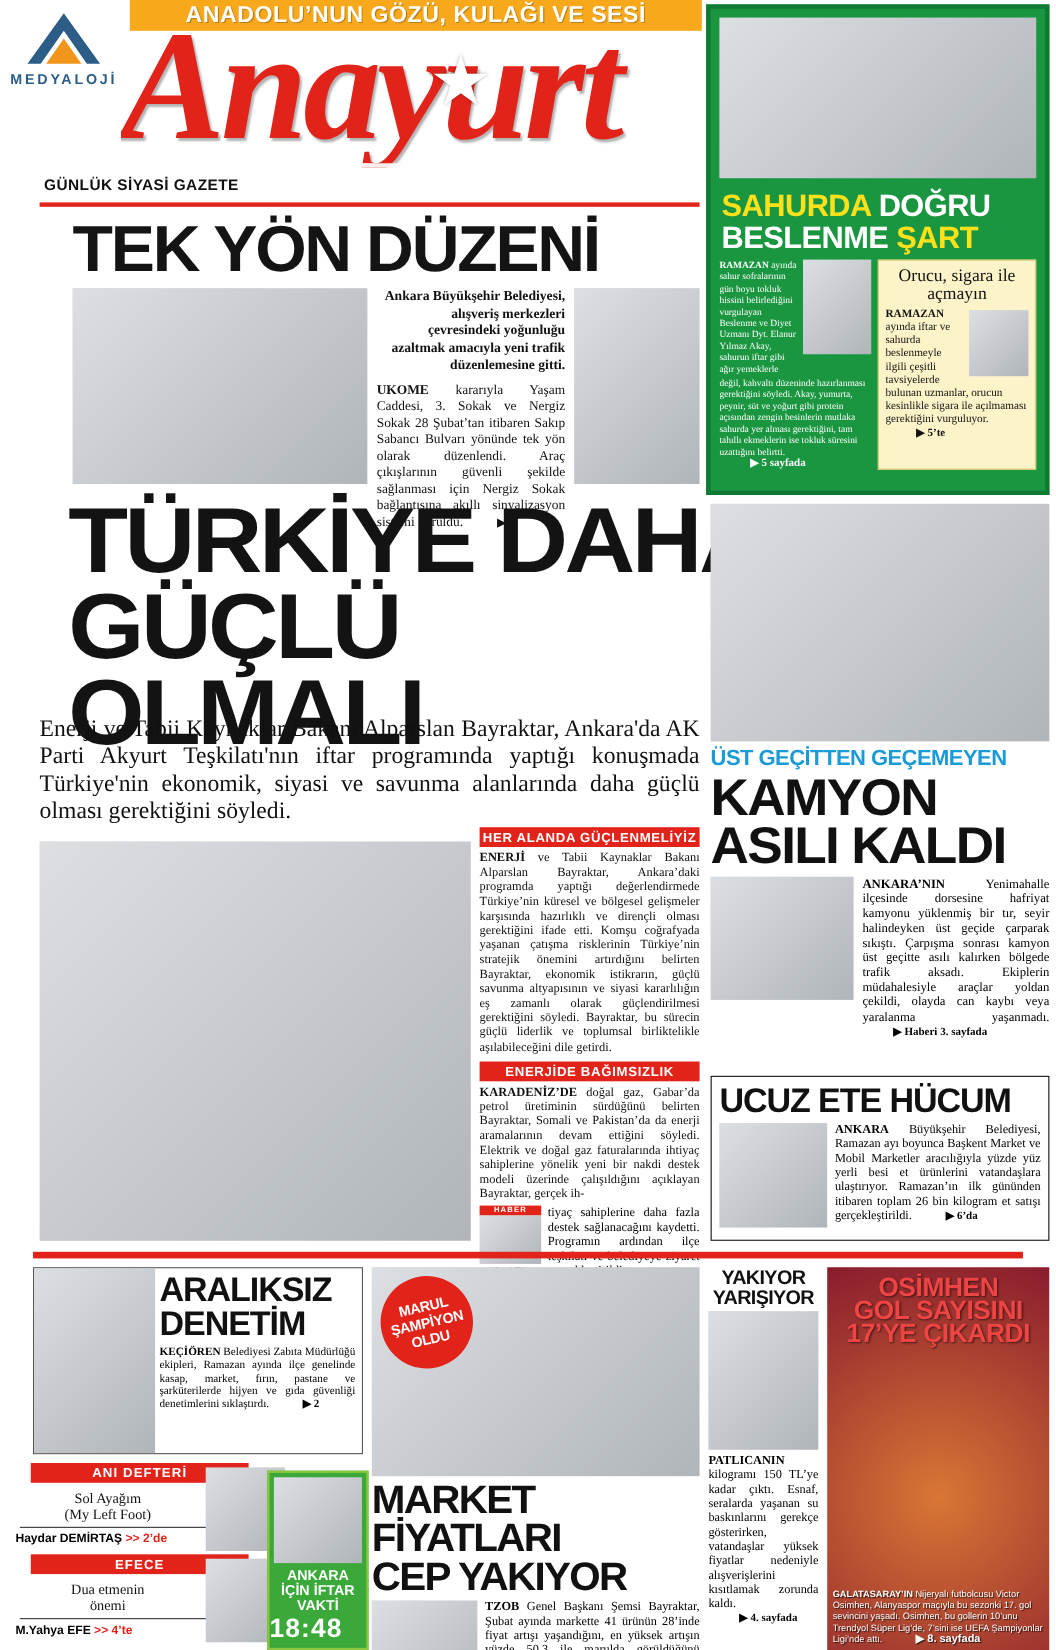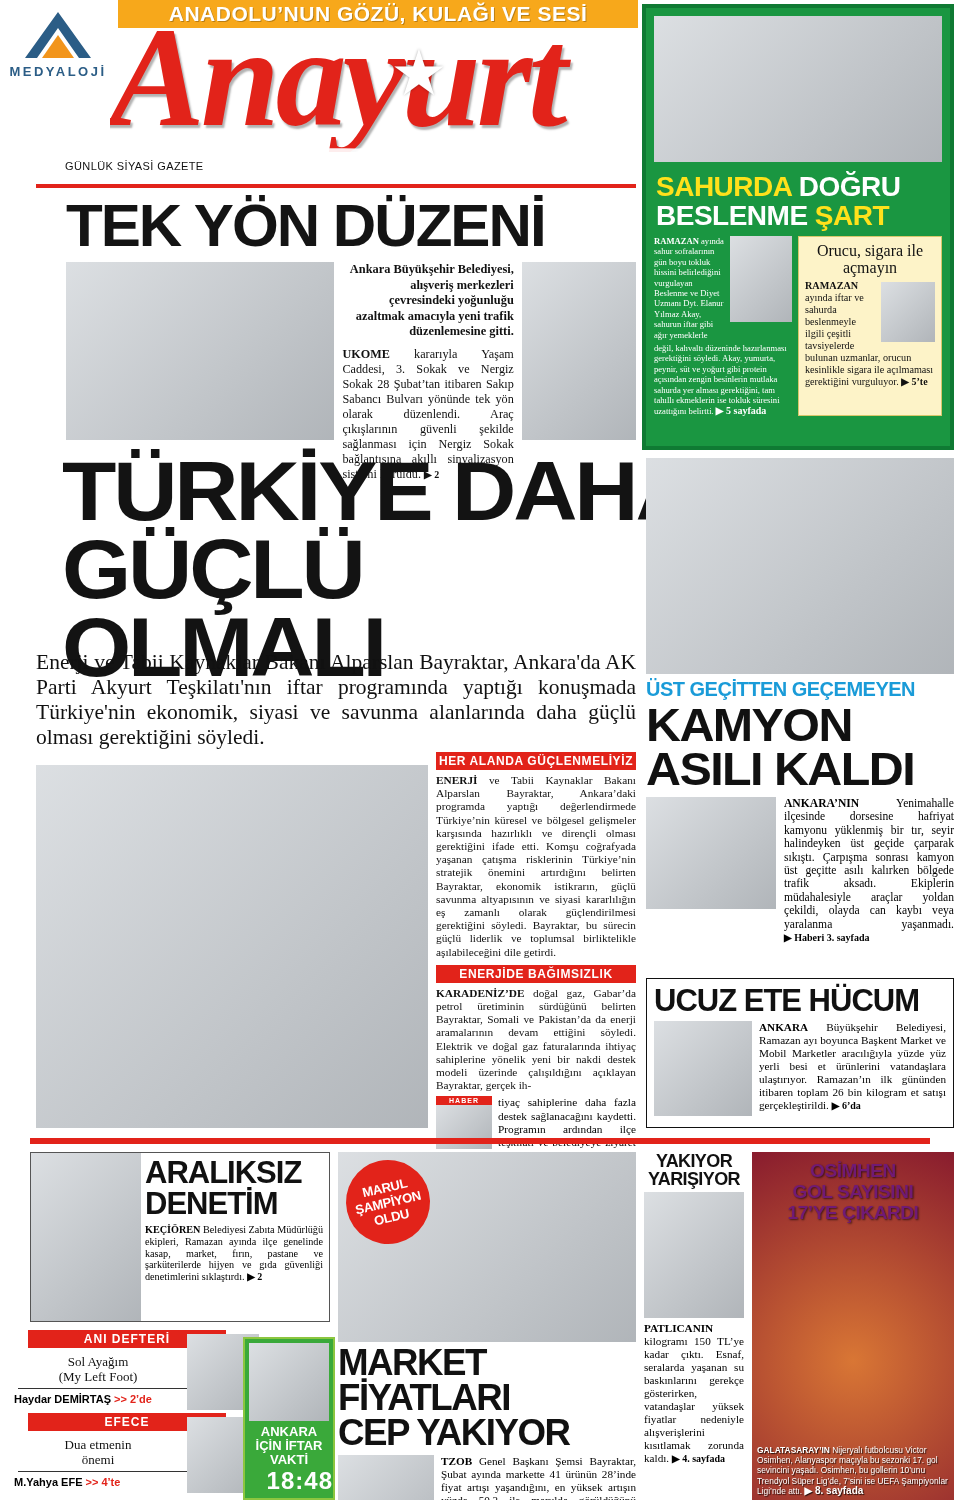--- a/index.html
+++ b/index.html
@@ -39,29 +39,29 @@
     color:#ffffff; font-size:64px; line-height:66px; text-align:center;
     text-shadow:0 0 3px rgba(0,0,0,.35);
   }
   .logo-swoosh {
     position:absolute; left:130px; top:74px; width:420px; height:70px;
     border-bottom:10px solid rgba(255,255,255,.92);
     border-radius:0 0 60% 40%;
     transform:rotate(-2deg);
     pointer-events:none;
   }
-  .mast-left { position:absolute; left:40px; top:160px; font-size:11px; font-weight:normal; color:#111; letter-spacing:.4px;margin-left:25px;}
+  .mast-left { position:absolute; left:40px; top:160px; font-size:14px; font-weight:bold; color:#111; letter-spacing:.4px;}
   .mast-right { position:absolute; right:14px; top:160px; font-size:12px; font-weight:bold; color:#111; letter-spacing:.3px;}
   .mast-right span { margin-left:18px; }
   .mast-rule { position:absolute; left:36px; top:184px; width:600px; height:4px; background:#e2231a; }
   .sect-label {
     background:#e2231a; color:#fff; font-weight:bold; text-align:center;
     font-size:12px; letter-spacing:.6px; padding:2px 0;
   }
-  .jump { font-weight:bold; font-size:10px; white-space:nowrap; }
+  .jump { font-weight:bold; font-size:10px; white-space:nowrap;margin-left:28px; }
 
   
   .ph { background:#c9ced3; position:relative; overflow:hidden; }
   .ph::after { content:""; position:absolute; inset:0;
     background:linear-gradient(135deg, rgba(255,255,255,.35), rgba(0,0,0,.12)); }
 
   
   .tekyon { position:absolute; left:36px; top:196px; width:600px; height:250px;padding-left:30px; }
   .tekyon h1 {
     font-size:59px; font-weight:bold; letter-spacing:-2px; line-height:60px;
@@ -155,21 +155,21 @@
                padding:6px 0 4px 0; width:168px; color:#111; }
   .col-sep { width:178px; height:1px; background:#333; margin-left:4px; }
   .col-author { font-size:11px; font-weight:bold; padding-top:4px; }
   .col-author .pg { color:#e2231a; }
   .col-face { position:absolute; right:0; top:4px; width:72px; height:76px; }
 
   .iftar { position:absolute; left:243px; top:1337px; width:92px; height:163px;
            background:#3aa93a; border:2px solid #8cc63f; }
   .iftar-photo { margin:4px; height:78px; }
   .iftar-t { color:#fff; font-weight:bold; font-size:13px; line-height:14px; text-align:center; margin-top:2px; }
-  .iftar-time { color:#fff; font-weight:bold; font-size:24px; text-align:right; letter-spacing:1px; }
+  .iftar-time { color:#fff; font-weight:bold; font-size:24px; text-align:left; letter-spacing:1px; }
 
   .market { position:absolute; left:338px; top:1152px; width:298px; height:348px; }
   .market-photo { width:298px; height:190px; }
   .market-badge { position:absolute; left:8px; top:8px; width:84px; height:84px; border-radius:50%;
                   background:#e2231a; color:#fff; font-weight:bold; font-size:13px; line-height:15px;
                   display:flex; align-items:center; justify-content:center; text-align:center;
                   transform:rotate(-13deg); letter-spacing:-.3px; }
   .market h2 { font-size:36px; font-weight:bold; line-height:35px; letter-spacing:-1.5px; color:#111; margin-top:3px;
                transform:scaleX(1.02); transform-origin:left; }
   .market-row { display:flex; gap:7px; margin-top:5px; }
@@ -178,22 +178,22 @@
 
   .altin { position:absolute; left:644px; top:1152px; width:100px; height:348px; }
   .altin h3 { font-size:18px; font-weight:bold; line-height:18px; letter-spacing:-.6px; text-align:center; color:#111; }
   .altin-photo { width:100px; height:126px; margin-top:4px; }
   .altin p { font-family:"Liberation Serif", serif; font-size:11.2px; line-height:13px; margin-top:4px; text-align:justify; }
 
   .spor { position:absolute; left:752px; top:1152px; width:202px; height:348px; overflow:hidden; }
   .spor-photo { position:absolute; inset:0; background:#b9333f; }
   .spor-photo::after { content:""; position:absolute; inset:0;
      background:radial-gradient(circle at 50% 60%, rgba(255,200,40,.45), rgba(120,20,40,.75)); }
-  .spor h3 { position:absolute; left:0; right:0; top:8px; color:#701a75; font-weight:bold;
-             font-size:19px; line-height:21px; text-align:center; letter-spacing:-.4px;
+  .spor h3 { position:absolute; left:0; right:0; top:8px; color:#ef4444; font-weight:bold;
+             font-size:24px; line-height:21px; text-align:center; letter-spacing:-.4px;
              text-shadow:1px 1px 2px rgba(0,0,0,.6); }
   .spor-cap { position:absolute; left:0; right:0; bottom:0; color:#fff; font-size:8.4px;
               line-height:10.2px; padding:4px 5px; text-shadow:1px 1px 1px rgba(0,0,0,.8); }
 </style>
 </head>
 <body>
 
 <div class="page">
 
   <div class="masthead">

